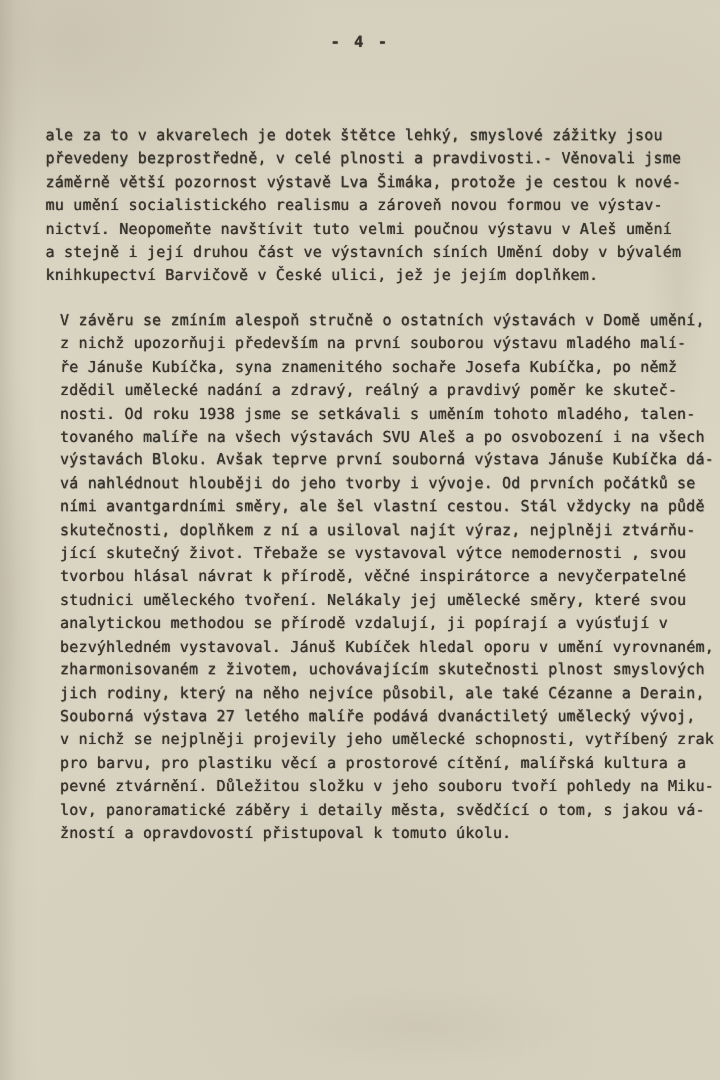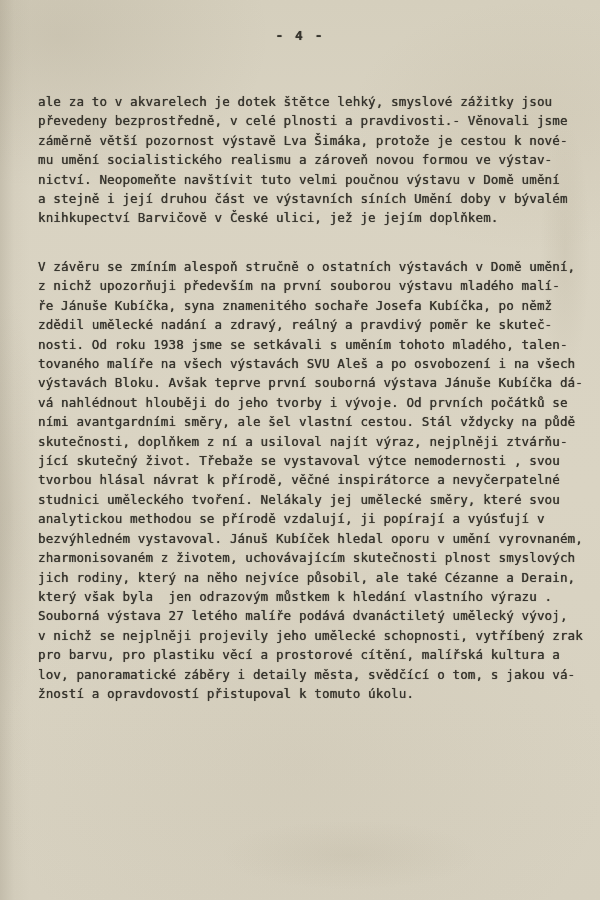--- a/index.html
+++ b/index.html
@@ -32,22 +32,22 @@
     font-size: 13px;
     letter-spacing: 2px;
     font-weight: bold;
     text-shadow: 0 0 0.7px rgba(45,42,36,0.85);
   }
   .text-block {
     position: absolute;
     left: 38px;
     width: 536px;
   }
-  .para-1 { top: 92px; }
-  .para-2 { top: 257px; }
+  .para-1 { top: 103px; }
+  .para-2 { top: 257px; margin-left: 12px; }
   .line {
     font-size: 12.5px;
     line-height: 19.4px;
     white-space: pre;
     letter-spacing: 0.15px;
     text-shadow: 0 0 0.8px rgba(48,45,38,0.8), 0.3px 0.3px 0.5px rgba(48,45,38,0.35);
   }
   
   .stain {
     position: absolute;
@@ -66,21 +66,21 @@
   <div class="stain s2"></div>
   <div class="stain s3"></div>
 
   <div class="page-number">- 4 -</div>
 
   <div class="text-block para-1">
       <div class="line">ale za to v akvarelech je dotek štětce lehký, smyslové zážitky jsou</div>
       <div class="line">převedeny bezprostředně, v celé plnosti a pravdivosti.- Věnovali jsme</div>
       <div class="line">záměrně větší pozornost výstavě Lva Šimáka, protože je cestou k nové-</div>
       <div class="line">mu umění socialistického realismu a zároveň novou formou ve výstav-</div>
-      <div class="line">nictví. Neopomeňte navštívit tuto velmi poučnou výstavu v Domě umění</div>
+      <div class="line">nictví. Neopomeňte navštívit tuto velmi poučnou výstavu v Aleš umění</div>
       <div class="line">a stejně i její druhou část ve výstavních síních Umění doby v bývalém</div>
       <div class="line">knihkupectví Barvičově v České ulici, jež je jejím doplňkem.</div>
     </div>
 
   <div class="text-block para-2">
       <div class="line">V závěru se zmíním alespoň stručně o ostatních výstavách v Domě umění,</div>
       <div class="line">z nichž upozorňuji především na první souborou výstavu mladého malí-</div>
       <div class="line">ře Jánuše Kubíčka, syna znamenitého sochaře Josefa Kubíčka, po němž</div>
       <div class="line">zdědil umělecké nadání a zdravý, reálný a pravdivý poměr ke skuteč-</div>
       <div class="line">nosti. Od roku 1938 jsme se setkávali s uměním tohoto mladého, talen-</div>
@@ -89,20 +89,20 @@
       <div class="line">vá nahlédnout hlouběji do jeho tvorby i vývoje. Od prvních počátků se</div>
       <div class="line">ními avantgardními směry, ale šel vlastní cestou. Stál vždycky na půdě</div>
       <div class="line">skutečnosti, doplňkem z ní a usiloval najít výraz, nejplněji ztvárňu-</div>
       <div class="line">jící skutečný život. Třebaže se vystavoval výtce nemodernosti , svou</div>
       <div class="line">tvorbou hlásal návrat k přírodě, věčné inspirátorce a nevyčerpatelné</div>
       <div class="line">studnici uměleckého tvoření. Nelákaly jej umělecké směry, které svou</div>
       <div class="line">analytickou methodou se přírodě vzdalují, ji popírají a vyúsťují v</div>
       <div class="line">bezvýhledném vystavoval. Jánuš Kubíček hledal oporu v umění vyrovnaném,</div>
       <div class="line">zharmonisovaném z životem, uchovávajícím skutečnosti plnost smyslových</div>
       <div class="line">jich rodiny, který na něho nejvíce působil, ale také Cézanne a Derain,</div>
-      <div class="line">který však byla  jen odrazovým můstkem k hledání vlastního výrazu .</div>
       <div class="line">Souborná výstava 27 letého malíře podává dvanáctiletý umělecký vývoj,</div>
       <div class="line">v nichž se nejplněji projevily jeho umělecké schopnosti, vytříbený zrak</div>
       <div class="line">pro barvu, pro plastiku věcí a prostorové cítění, malířská kultura a</div>
+      <div class="line">pevné ztvárnění. Důležitou složku v jeho souboru tvoří pohledy na Miku-</div>
       <div class="line">lov, panoramatické záběry i detaily města, svědčící o tom, s jakou vá-</div>
       <div class="line">žností a opravdovostí přistupoval k tomuto úkolu.</div>
     </div>
 </div>
 
 </body></html>

